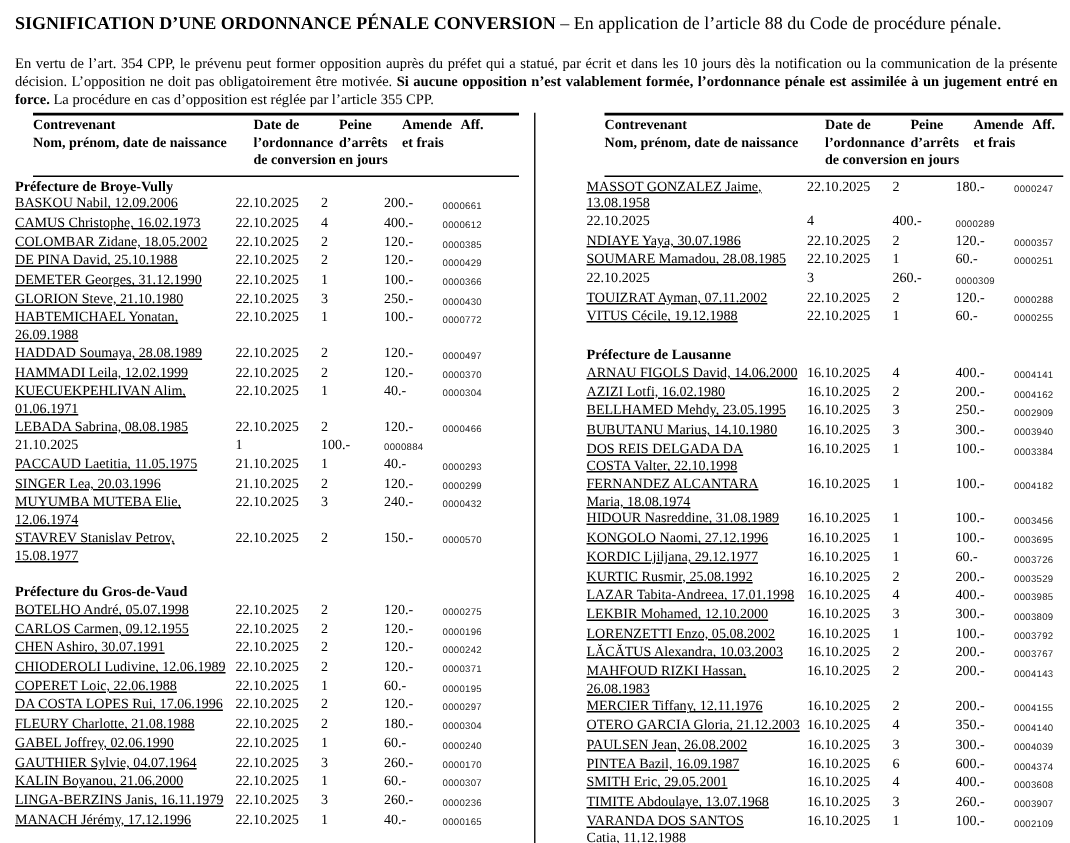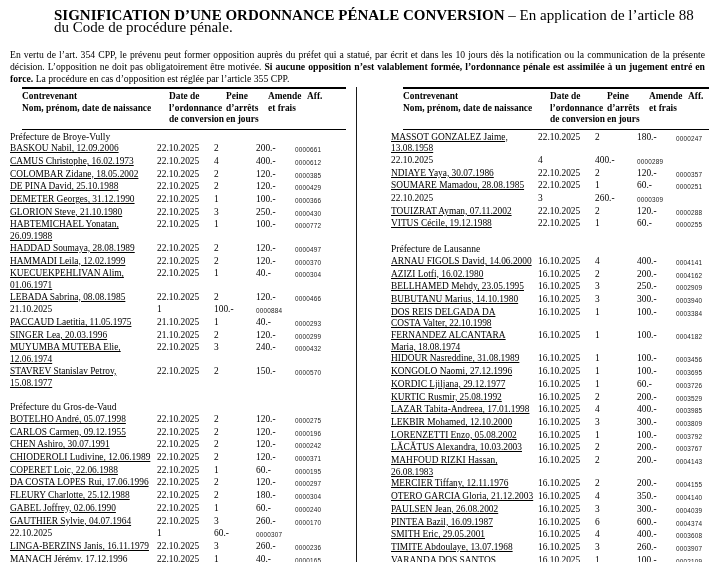--- a/index.html
+++ b/index.html
@@ -3,34 +3,34 @@
 <meta charset="utf-8">
 <style>
   * { margin:0; padding:0; box-sizing:border-box; }
   html,body { background:#ffffff; }
   .page {
     width:713px; height:562px; background:#fff; color:#000;
     font-family:"Liberation Serif", serif;
     padding:6px 4px 0 10px; overflow:hidden; position:relative;
   }
   .b { font-weight:bold; }
-  .title-line { font-size:15px; line-height:12px; margin-top:3px; padding-right:6px;margin-left:44px; }
+  .title-line { font-size:12px; line-height:12px; margin-top:3px; padding-right:6px; }
   .intro { font-size:9.7px; line-height:12px; text-align:justify; margin-top:16px; padding-right:4px; }
   .columns { display:flex; margin-top:2px; height:490px; overflow:hidden; }
   .col { width:336px; }
   .vdivider { width:1px; background:#1a1a1a; margin-left:10px; }
   .col-right { margin-left:34px; flex:1; }
   .thead {
     display:grid; grid-template-columns:147px 57px 42px 39px 1fr;
     border-top:2px solid #000; border-bottom:1.5px solid #000;
     padding:2px 0 3px 0; font-weight:bold; font-size:9.4px; line-height:11.5px;margin-left:12px;
   }
   .hcell { white-space:pre; }
   .tbody { padding-top:2px; }
-  .section { font-weight:normal; font-size:9.5px; line-height:11.7px; margin-top:13px; }
+  .section { font-weight:bold; font-size:9.5px; line-height:11.7px; margin-top:13px; }
   .tbody > .section:first-child { margin-top:0; }
   .row {
     display:grid; grid-template-columns:147px 57px 42px 39px 1fr;
     font-size:9.4px; line-height:11.7px;
   }
   .cell { overflow:visible; }
   .cell-name { white-space:pre;text-decoration:underline; }
   .cell-aff {
     font-family:"Liberation Sans", sans-serif; font-size:6.4px;
     line-height:11.7px; letter-spacing:0.2px; color:#222; padding-top:1px;
@@ -214,41 +214,42 @@
             <div class="cell cell-aff">0000195</div>
           </div>
           <div class="row">
             <div class="cell cell-name">DA COSTA LOPES Rui, 17.06.1996</div>
             <div class="cell cell-date">22.10.2025</div>
             <div class="cell cell-days">2</div>
             <div class="cell cell-amount">120.-</div>
             <div class="cell cell-aff">0000297</div>
           </div>
           <div class="row">
-            <div class="cell cell-name">FLEURY Charlotte, 25.12.1988</div>
+            <div class="cell cell-name">FLEURY Charlotte, 21.08.1988</div>
             <div class="cell cell-date">22.10.2025</div>
             <div class="cell cell-days">2</div>
             <div class="cell cell-amount">180.-</div>
             <div class="cell cell-aff">0000304</div>
           </div>
           <div class="row">
             <div class="cell cell-name">GABEL Joffrey, 02.06.1990</div>
             <div class="cell cell-date">22.10.2025</div>
             <div class="cell cell-days">1</div>
             <div class="cell cell-amount">60.-</div>
             <div class="cell cell-aff">0000240</div>
           </div>
           <div class="row">
             <div class="cell cell-name">GAUTHIER Sylvie, 04.07.1964</div>
             <div class="cell cell-date">22.10.2025</div>
             <div class="cell cell-days">3</div>
             <div class="cell cell-amount">260.-</div>
             <div class="cell cell-aff">0000170</div>
           </div>
           <div class="row">
+            <div class="cell cell-name">KALIN Boyanou, 21.06.2000</div>
             <div class="cell cell-date">22.10.2025</div>
             <div class="cell cell-days">1</div>
             <div class="cell cell-amount">60.-</div>
             <div class="cell cell-aff">0000307</div>
           </div>
           <div class="row">
             <div class="cell cell-name">LINGA-BERZINS Janis, 16.11.1979</div>
             <div class="cell cell-date">22.10.2025</div>
             <div class="cell cell-days">3</div>
             <div class="cell cell-amount">260.-</div>

